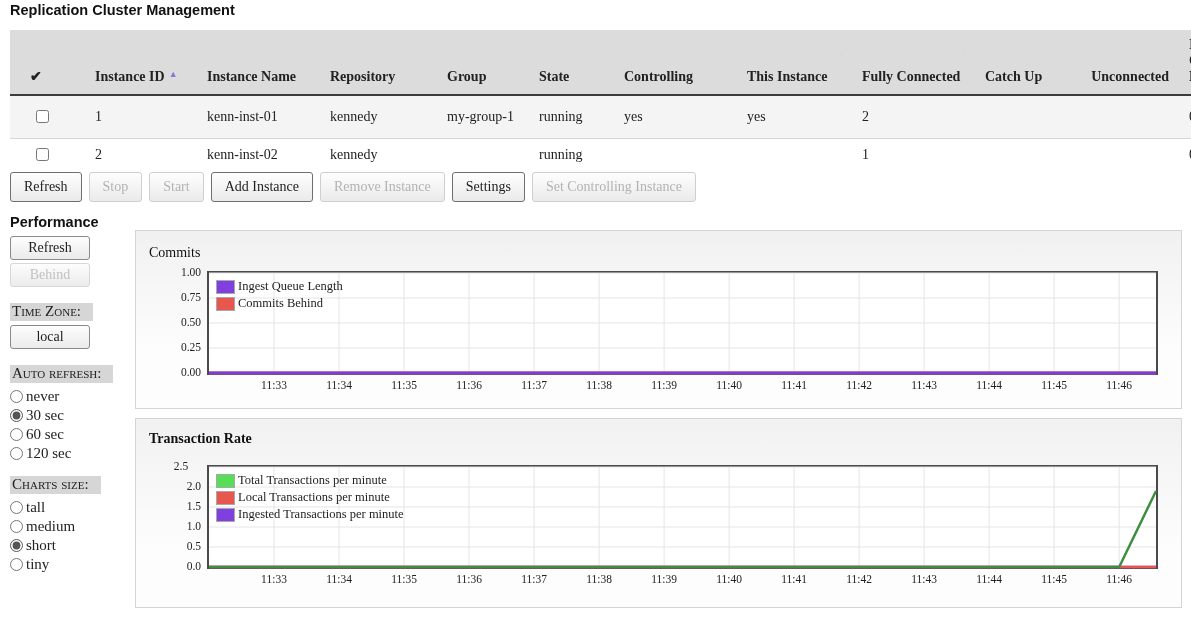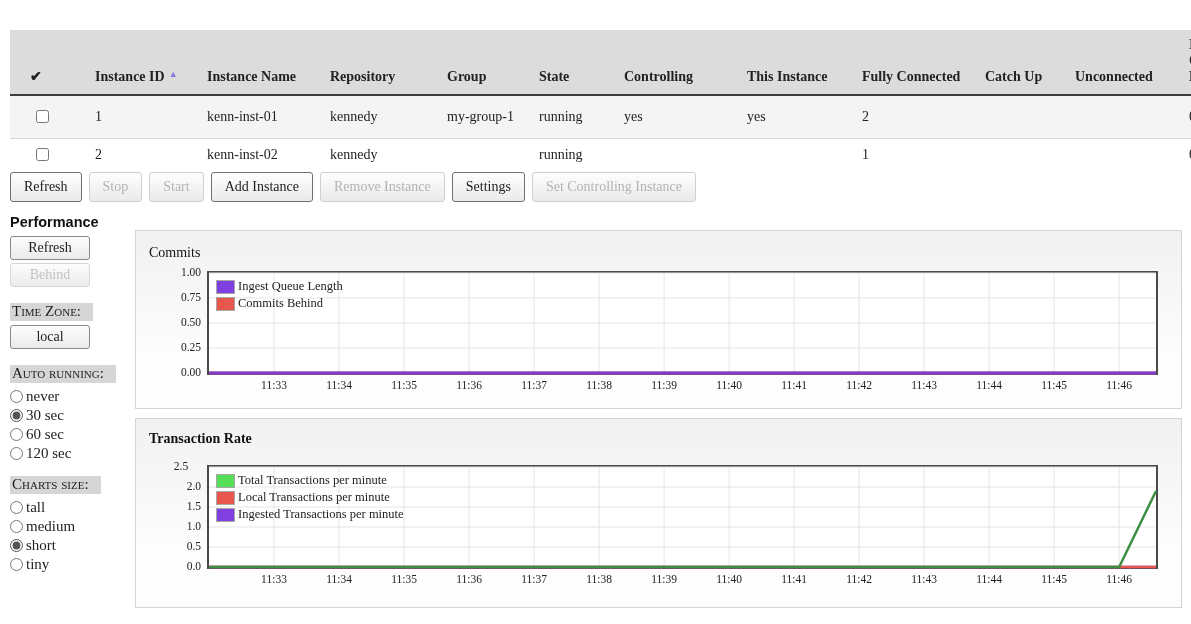--- a/index.html
+++ b/index.html
@@ -14,21 +14,21 @@
   table.cluster{position:absolute;left:10px;top:30px;width:1162px;border-collapse:collapse;
                 table-layout:fixed;}
   thead tr{background:#dcdcdc;height:65px;}
   th{font-weight:bold;font-size:14px;text-align:left;vertical-align:bottom;
      padding:6px 6px 9px 14px;position:relative;border-bottom:2px solid #3c3c3c;}
   th:nth-child(1){width:45px;padding-left:20px;}
   th:nth-child(2){width:92px;}  th:nth-child(3){width:103px;}
   th:nth-child(4){width:97px;}  th:nth-child(5){width:72px;}
   th:nth-child(6){width:65px;}  th:nth-child(7){width:103px;}
   th:nth-child(8){width:95px;}  th:nth-child(9){width:103px;}
-  th:nth-child(10){width:70px;} th:nth-child(11){width:94px;}
+  th:nth-child(10){width:70px;} th:nth-child(11){width:94px;text-align:right;}
   th:nth-child(12){width:112px;} th:nth-child(13){width:111px;}
   th:nth-child(12) .hdr{display:inline-block;max-width:58px;}
   .sort-asc{font-size:9px;vertical-align:top;margin-left:4px;}
   .sort-faint{position:absolute;top:20px;right:3px;font-size:8px;}
   tbody tr.row0{background:#f4f4f4;height:43px;border-bottom:1px solid #d6d6d6;}
   tbody tr.row1{background:#fff;height:34px;}
   td{font-size:14px;padding:3px 6px 3px 14px;vertical-align:middle;}
   td:first-child{padding-left:22px;}
   input[type=checkbox]{width:13px;height:13px;accent-color:#555;}
 
@@ -64,20 +64,21 @@
   .swatch{width:17px;height:12px;border:1px solid #a8a8a8;margin-right:3px;flex:none;}
   .legend-label{font-size:12.5px;color:#222;white-space:nowrap;}
   .ytick{position:absolute;width:40px;text-align:right;font-size:11.5px;color:#222;}
   .xtick{position:absolute;width:44px;margin-left:-22px;text-align:center;
          font-size:11.5px;color:#222;}
 </style>
 </head>
 <body>
 
 <div class="page">
+  <h1 id="page-title">Replication Cluster Management</h1>
 
   <table class="cluster">
     <thead>
       <tr id="thead-row">
           <th><span class="hdr">✔</span></th>
           <th><span class="hdr">Instance ID</span><span class="sort-asc" style="color: rgb(136, 120, 216);">▲</span></th>
           <th><span class="hdr">Instance Name</span><span class="sort-faint" style="color: rgb(217, 217, 226);">▲</span></th>
           <th><span class="hdr">Repository</span><span class="sort-faint" style="color: rgb(217, 217, 226);">▲</span></th>
           <th><span class="hdr">Group</span><span class="sort-faint" style="color: rgb(217, 217, 226);">▲</span></th>
           <th><span class="hdr">State</span><span class="sort-faint" style="color: rgb(217, 217, 226);">▲</span></th>
@@ -131,21 +132,21 @@
       <button class="act disabled">Set Controlling Instance</button>
     </div>
 
   <h2 id="perf-heading">Performance</h2>
 
   <div class="sidebar">
     <button class="side-btn" id="perf-refresh">Refresh</button>
     <button class="side-btn disabled" id="perf-unzoom">Behind</button>
     <div class="side-label">Time Zone:</div>
     <button class="side-btn" id="tz-local">local</button>
-    <div class="side-label">Auto running:</div>
+    <div class="side-label">Auto refresh:</div>
     <div id="auto-refresh-group">
         <label class="radio-row">
           <input type="radio" name="auto-refresh" style="">
           <span>never</span>
         </label>
         <label class="radio-row">
           <input type="radio" name="auto-refresh" checked="" style="">
           <span>30 sec</span>
         </label>
         <label class="radio-row">

